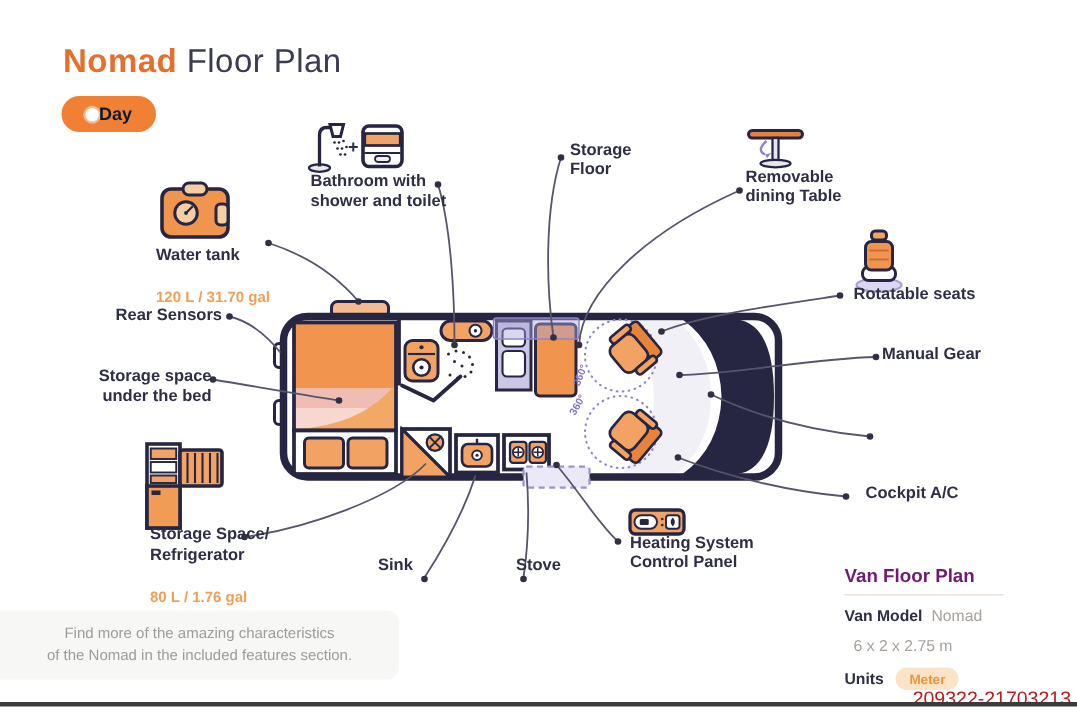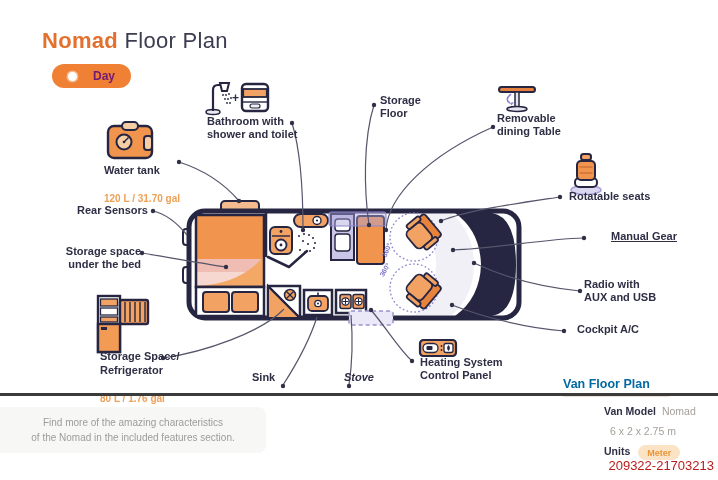--- a/index.html
+++ b/index.html
@@ -1,36 +1,36 @@
 <!DOCTYPE html>
 <html><head>
 <meta charset="utf-8">
 <style>
   html,body{margin:0;padding:0;}
   body{width:718px;height:480px;background:#ffffff;font-family:"Liberation Sans",sans-serif;overflow:hidden;}
-  .stage{position:relative;width:718px;height:396px;background:#fff;}
+  .stage{position:relative;width:718px;height:471px;background:#fff;}
   
   .title{position:absolute;left:42px;top:28px;font-size:22px;font-weight:600;letter-spacing:.3px;}
   .title .accent{color:#E4702E;}
   .title .rest{color:#3C3C50;font-weight:500;}
-  .day-btn{position:absolute;left:52px;top:64px;height:24px;padding:0 16px;background:#F08034;border:none;
-    border-radius:12px;color:#701a75;font-size:12px;font-weight:700;display:flex;align-items:center;gap:16px;
+  .day-btn{position:absolute;left:41px;top:64px;height:24px;padding:0 16px;background:#F08034;border:none;
+    border-radius:12px;color:#0f172a;font-size:12px;font-weight:700;display:flex;align-items:center;gap:0;
     font-family:"Liberation Sans",sans-serif;cursor:pointer;}
   .sun{width:9px;height:9px;border-radius:50%;background:#fff;box-shadow:0 0 0 1.5px rgba(255,255,255,.45);}
   
   .co{position:absolute;font-size:11px;font-weight:700;color:#2E2E45;line-height:1.22;white-space:pre-line;}
   .co .val{font-size:10px;color:#EFA057;margin-top:2px;white-space:nowrap;}
   .ra{text-align:right;}
   
   .note{position:absolute;left:0;top:407px;width:266px;height:46px;background:#F7F7F6;border-radius:0 8px 8px 0;
     display:flex;flex-direction:column;justify-content:center;align-items:center;font-size:10px;color:#9C9C9C;line-height:1.55;}
   
   .panel{position:absolute;left:563px;top:377px;width:150px;}
-  .panel .p-title{font-size:12.5px;font-weight:700;color:#0369a1;padding-bottom:5px;border-bottom:1px solid #E8E2DA;width:106px;}
-  .panel .row{margin-top:8px;font-size:10.5px;display:flex;margin-left:41px;}
+  .panel .p-title{font-size:12.5px;font-weight:700;color:#701a75;padding-bottom:5px;border-bottom:1px solid #E8E2DA;width:106px;}
+  .panel .row{margin-top:8px;font-size:10.5px;display:flex;align-items:center;}
   .panel .row .lbl{font-weight:700;color:#2E2E45;}
   .panel .row .val{color:#A5A09A;margin-left:6px;}
   .badge{background:#FBE4C6;color:#E8963C;font-size:9px;font-weight:700;padding:2.5px 9px;border-radius:9px;margin-left:8px;}
   .watermark{position:absolute;right:4px;top:458px;font-size:13px;color:#b91c1c;}
   .bottom-bar{position:absolute;left:0;bottom:0;width:718px;height:3px;background:#3B3B3B;}
   svg{position:absolute;left:0;top:0;}
   svg text{font-family:"Liberation Sans",sans-serif;}
 </style>
 </head>
 <body>
@@ -292,27 +292,25 @@
   <div class="co ra" style="left:36px;top:245px;width:105px;">Storage space
 under the bed</div>
 
   <div class="co" style="left:100px;top:337px;">
     <div>Storage Space/
 Refrigerator</div>
     <div class="val">80 L / 1.76 gal</div>
   </div>
 
   <div class="co" style="left:252px;top:371px;">Sink</div>
-  <div class="co" style="left:344px;top:371px;font-style:italic;">Stove</div>
+  <div class="co" style="left:344px;top:371px;">Stove</div>
   <div class="co" style="left:420px;top:356px;">Heating System
 Control Panel</div>
   <div class="co" style="left:569px;top:190px;">Rotatable seats</div>
-  <div class="co" style="left:611px;top:230px;text-decoration:underline;">Manual Gear</div>
-  <div class="co" style="left:584px;top:278px;">Radio with
-AUX and USB</div>
+  <div class="co" style="left:588px;top:230px;">Manual Gear</div>
   <div class="co" style="left:577px;top:323px;">Cockpit A/C</div>
 
   <div class="note">
     <div>Find more of the amazing characteristics</div>
     <div>of the Nomad in the included features section.</div>
   </div>
 
   <div class="panel">
     <div class="p-title">Van Floor Plan</div>
     <div class="row">

